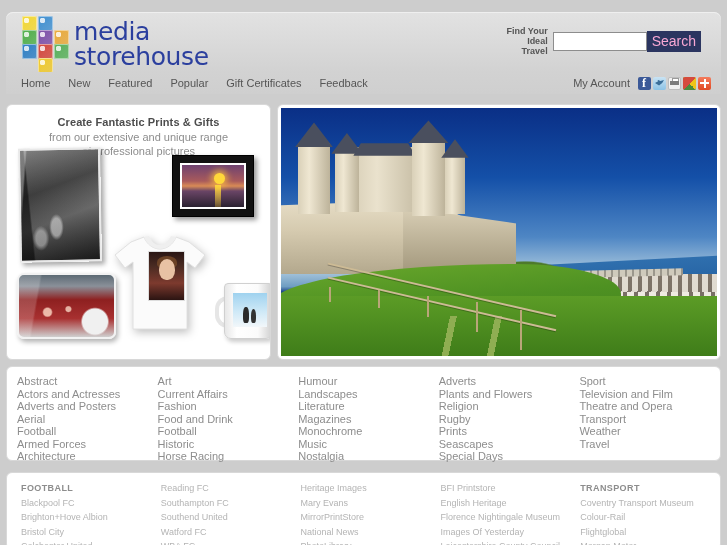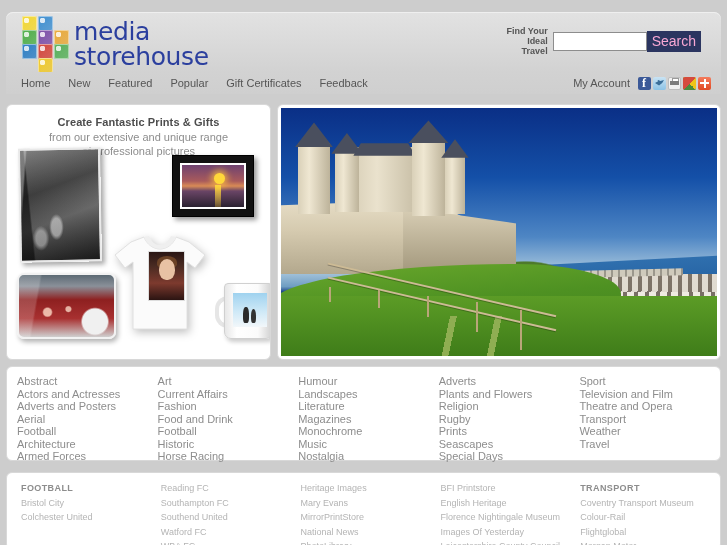--- a/index.html
+++ b/index.html
@@ -352,22 +352,22 @@
   </div>
 
   <div class="panel cats">
     <div class="cat-cols" id="catCols">
         <div class="cat-col">
           <div class="cat-item">Abstract</div>
           <div class="cat-item">Actors and Actresses</div>
           <div class="cat-item">Adverts and Posters</div>
           <div class="cat-item">Aerial</div>
           <div class="cat-item">Football</div>
+          <div class="cat-item">Armed Forces</div>
           <div class="cat-item">Architecture</div>
-          <div class="cat-item">Armed Forces</div>
         </div>
         <div class="cat-col">
           <div class="cat-item">Art</div>
           <div class="cat-item">Current Affairs</div>
           <div class="cat-item">Fashion</div>
           <div class="cat-item">Food and Drink</div>
           <div class="cat-item">Football</div>
           <div class="cat-item">Historic</div>
           <div class="cat-item">Horse Racing</div>
         </div>
@@ -397,20 +397,22 @@
           <div class="cat-item">Weather</div>
           <div class="cat-item">Travel</div>
         </div>
       </div>
   </div>
 
   <div class="panel partners">
     <div class="p-cols" id="pCols">
         <div class="p-col">
           <div class="p-head">FOOTBALL</div>
+          <div class="p-item">Blackpool FC</div>
+          <div class="p-item">Brighton+Hove Albion</div>
           <div class="p-item">Bristol City</div>
           <div class="p-item">Colchester United</div>
         </div>
         <div class="p-col">
           <div class="p-item">Reading FC</div>
           <div class="p-item">Southampton FC</div>
           <div class="p-item">Southend United</div>
           <div class="p-item">Watford FC</div>
           <div class="p-item">WBA FC</div>
         </div>

